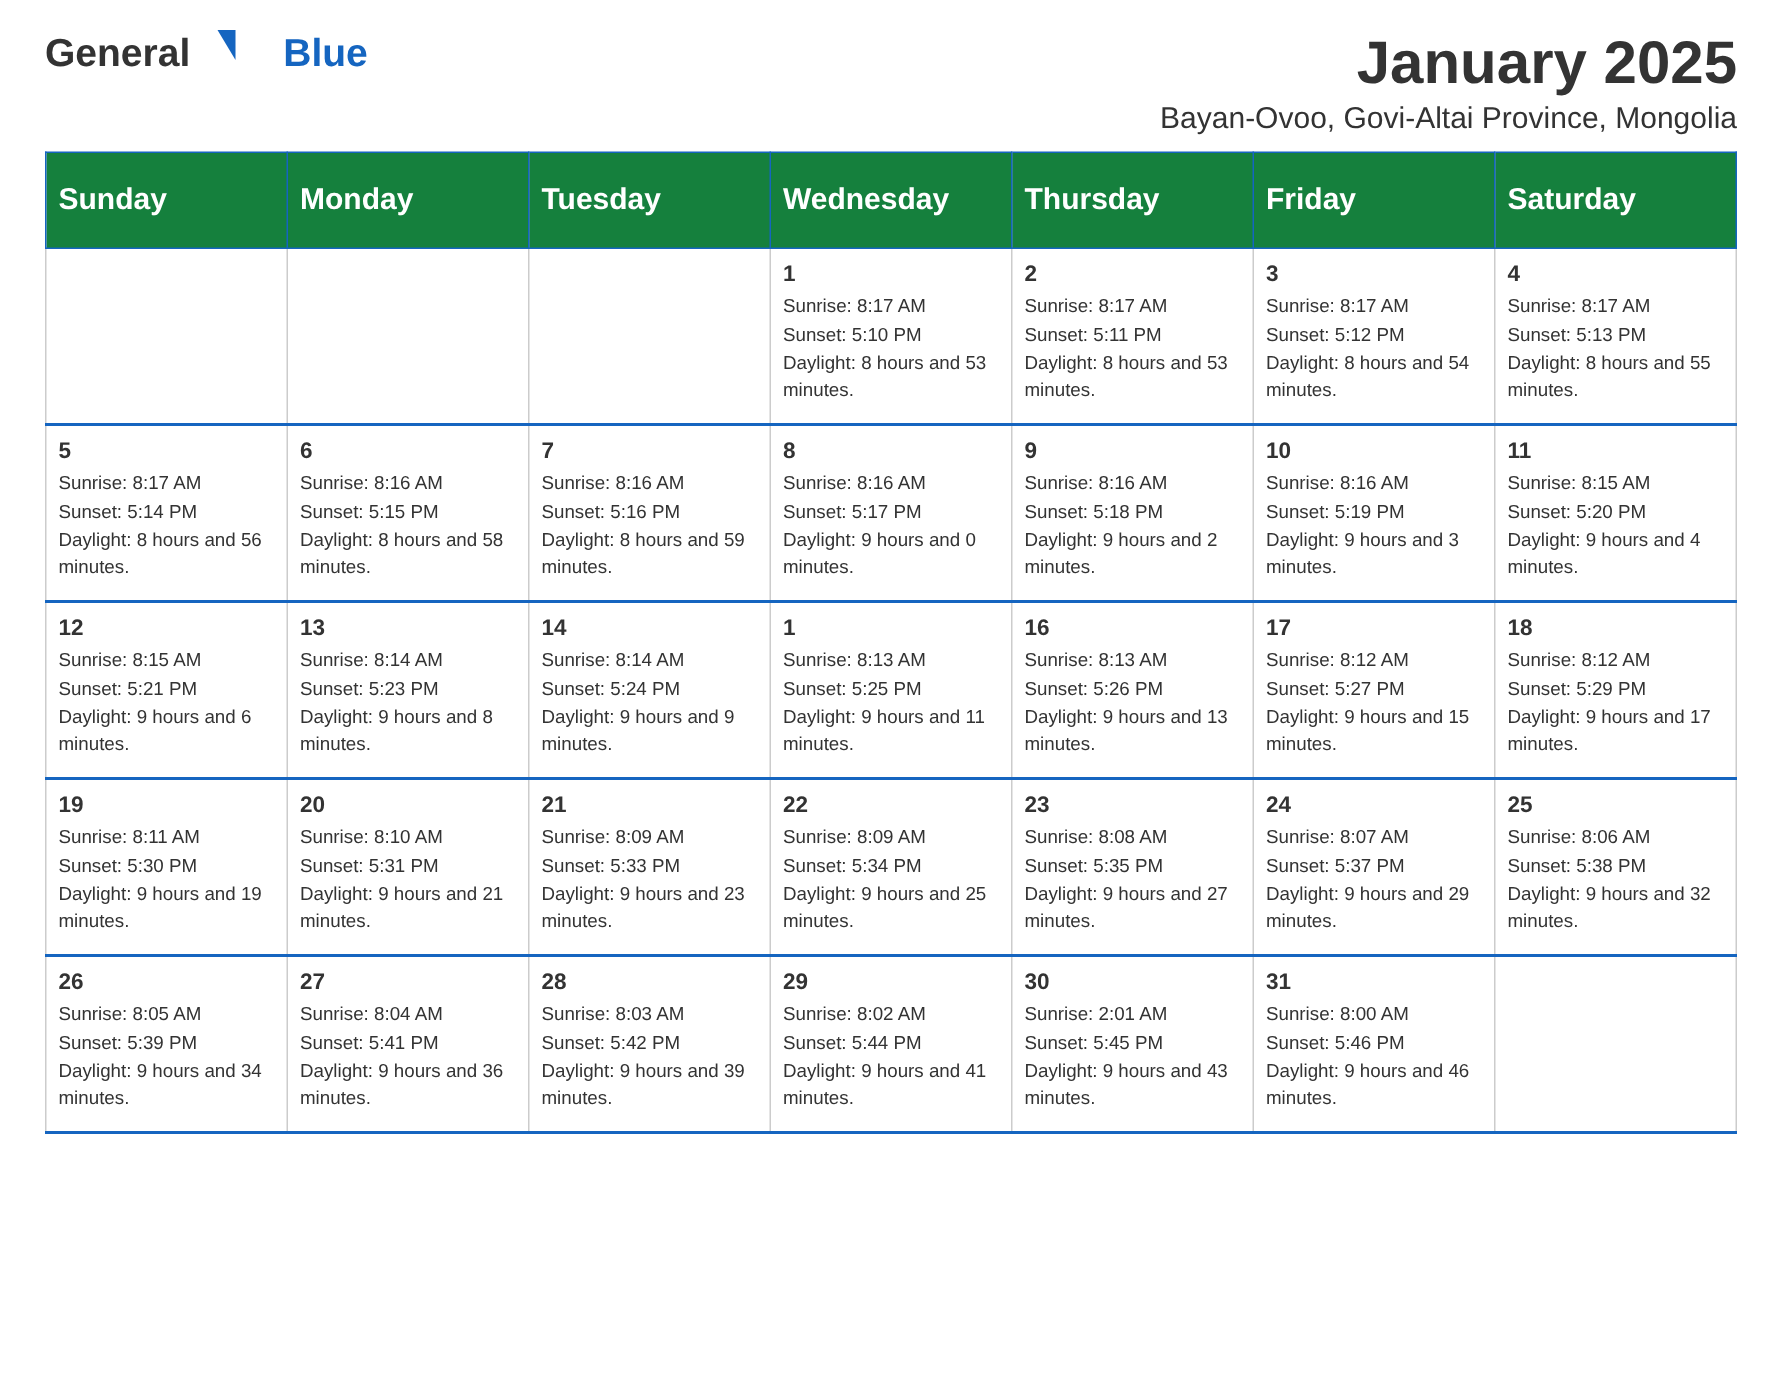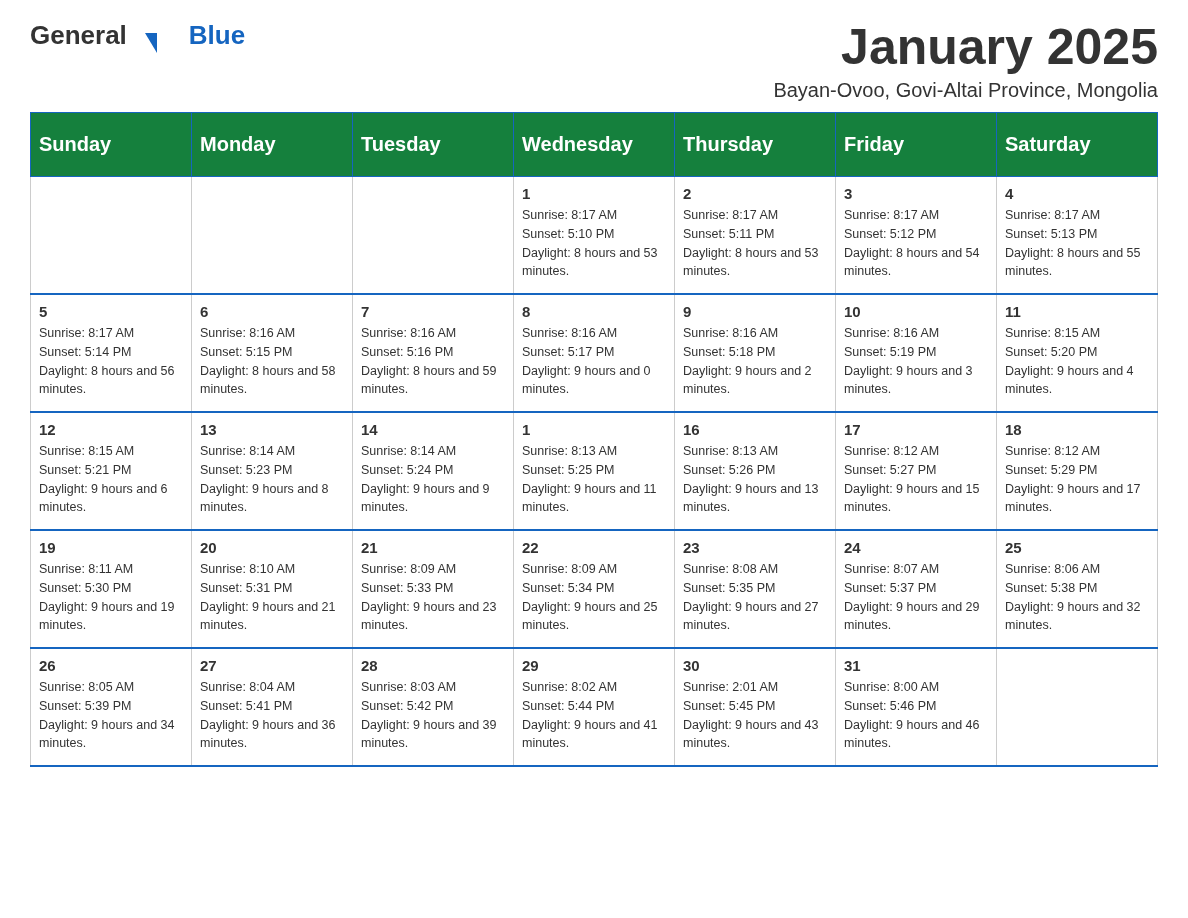--- a/index.html
+++ b/index.html
@@ -10,21 +10,21 @@
       color: #333;
     }
     .header {
       display: flex;
       justify-content: space-between;
       align-items: flex-start;
       margin-bottom: 10px;
     }
     .logo {
       display: flex;
-      align-items: flex-end;
+      align-items: flex-start;
       gap: 16px;
     }
     .logo-text-general {
       font-size: 26px;
       font-weight: bold;
       color: #333;
     }
     .logo-text-blue {
       font-size: 26px;
       font-weight: bold;
@@ -37,21 +37,21 @@
       border-right: 0px solid transparent;
       border-top: 20px solid #1565c0;
       display: inline-block;
       margin-left: 2px;
       margin-bottom: -2px;
     }
     .title-block {
       text-align: right;
     }
     .title-block h1 {
-      font-size: 50px;
+      font-size: 40px;
       font-weight: bold;
       color: #333;
       line-height: 1.1;
     }
     .title-block h2 {
       font-size: 20px;
       font-weight: normal;
       color: #333;
       margin-top: 4px;
     }

